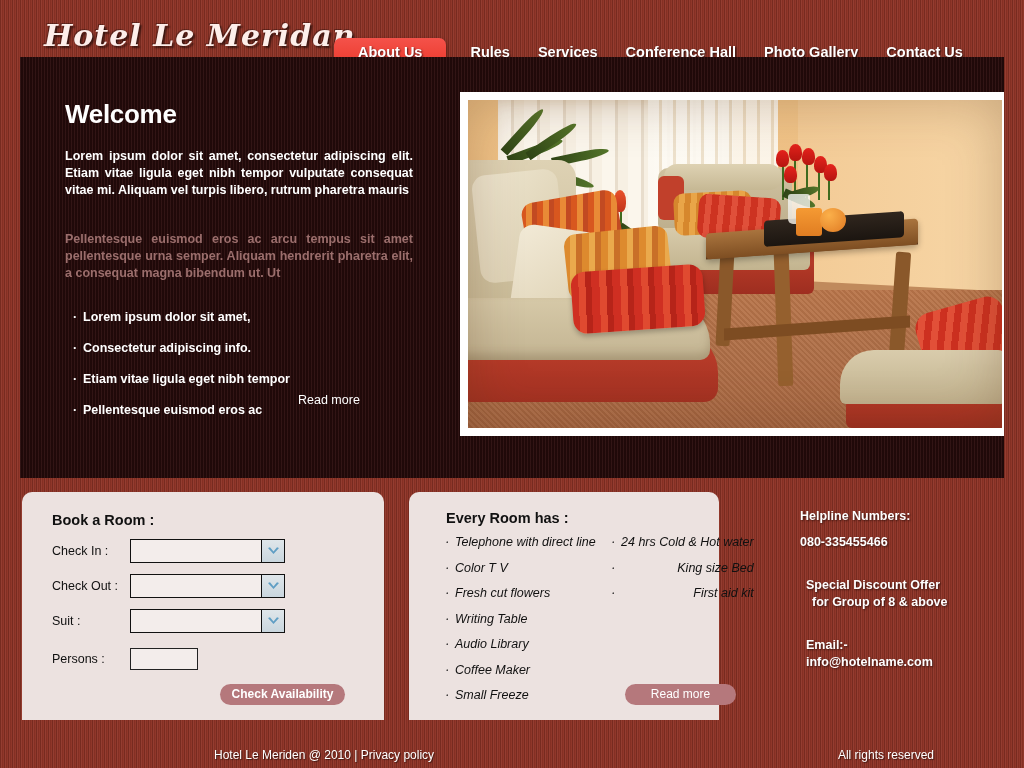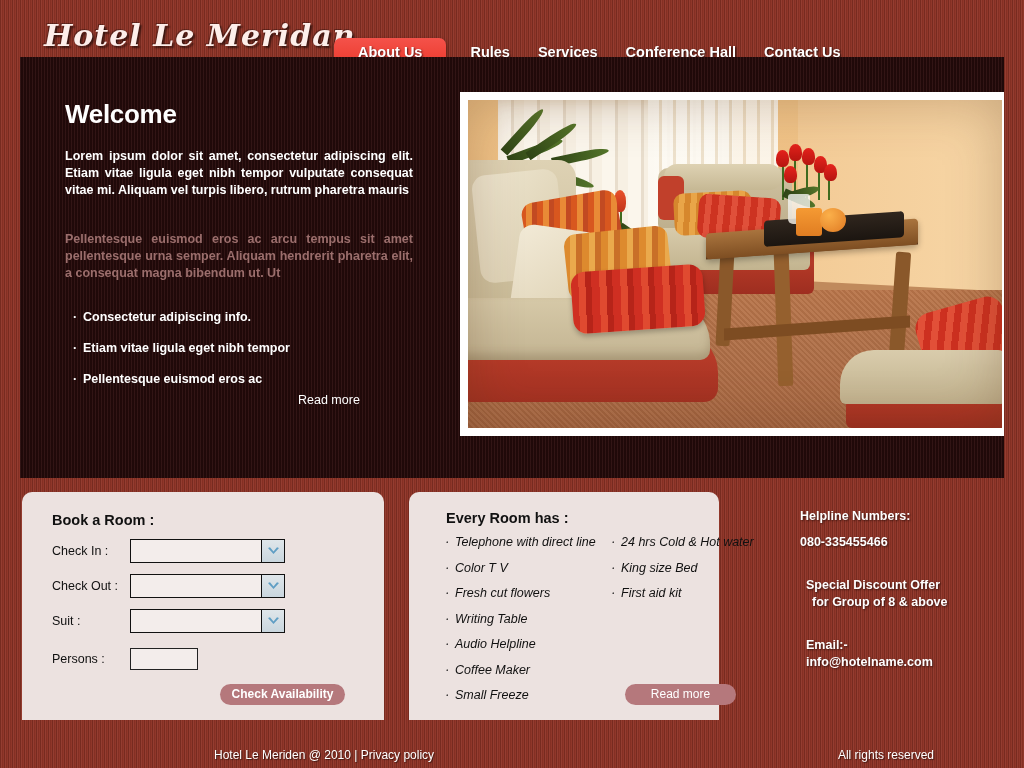--- a/index.html
+++ b/index.html
@@ -400,21 +400,21 @@
     font-weight: bold;
     color: #111111;
   }
 
   .amen-col {
     position: absolute;
     list-style: none;
     font-style: italic;
   }
   #amen-col-1 { left: 37px; top: 44px; }
-  #amen-col-2 { left: 203px; top: 44px; }
+  #amen-col-2 { left: 203px; top: 44px; text-align: right; }
   .amen-col li {
     font-size: 12.5px;
     color: #111111;
     padding-left: 9px;
     position: relative;
     margin-bottom: 12.5px;
     line-height: 13px;
     white-space: nowrap;
   }
   .amen-col li::before {
@@ -481,31 +481,33 @@
 <body>
 
 <div id="header">
   <div id="logo">Hotel Le Meridan</div>
 
   <nav id="nav">
     <div class="nav-item active">About Us</div>
     <div class="nav-item">Rules</div>
     <div class="nav-item">Services</div>
     <div class="nav-item">Conference Hall</div>
+    <div class="nav-item">Photo Gallery</div>
     <div class="nav-item">Contact Us</div>
   </nav>
 </div>
 
 <div id="content-panel">
 
   <div id="welcome-col">
     <div id="welcome-title">Welcome</div>
     <div id="intro-paragraph">Lorem ipsum dolor sit amet, consectetur adipiscing elit. Etiam vitae ligula eget nibh tempor vulputate consequat vitae mi. Aliquam vel turpis libero, rutrum pharetra mauris</div>
     <div id="secondary-paragraph">Pellentesque euismod eros ac arcu tempus sit amet pellentesque urna semper. Aliquam hendrerit pharetra elit, a consequat magna bibendum ut. Ut</div>
     <ul id="feature-list">
+      <li>Lorem ipsum dolor sit amet,</li>
       <li>Consectetur adipiscing info.</li>
       <li>Etiam vitae ligula eget nibh tempor</li>
       <li>Pellentesque euismod eros ac</li>
     </ul>
   </div>
 
   <div id="read-more-link">Read more</div>
 
   <div id="hero-clip">
     <div id="hero-image-frame">
@@ -649,21 +651,21 @@
 <div id="check-availability-btn">Check Availability</div>
 
 <div class="panel" id="amenities-panel">
   <div id="amenities-title">Every Room has :</div>
 
   <ul class="amen-col" id="amen-col-1">
     <li>Telephone with direct line</li>
     <li>Color T V</li>
     <li>Fresh cut flowers</li>
     <li>Writing Table</li>
-    <li>Audio Helpline</li>
+    <li>Audio Library</li>
     <li>Coffee Maker</li>
     <li> Small Freeze</li>
   </ul>
 
   <ul class="amen-col" id="amen-col-2">
     <li>24 hrs Cold &amp; Hot water</li>
     <li>King size Bed</li>
     <li>First aid kit</li>
   </ul>
 </div>

